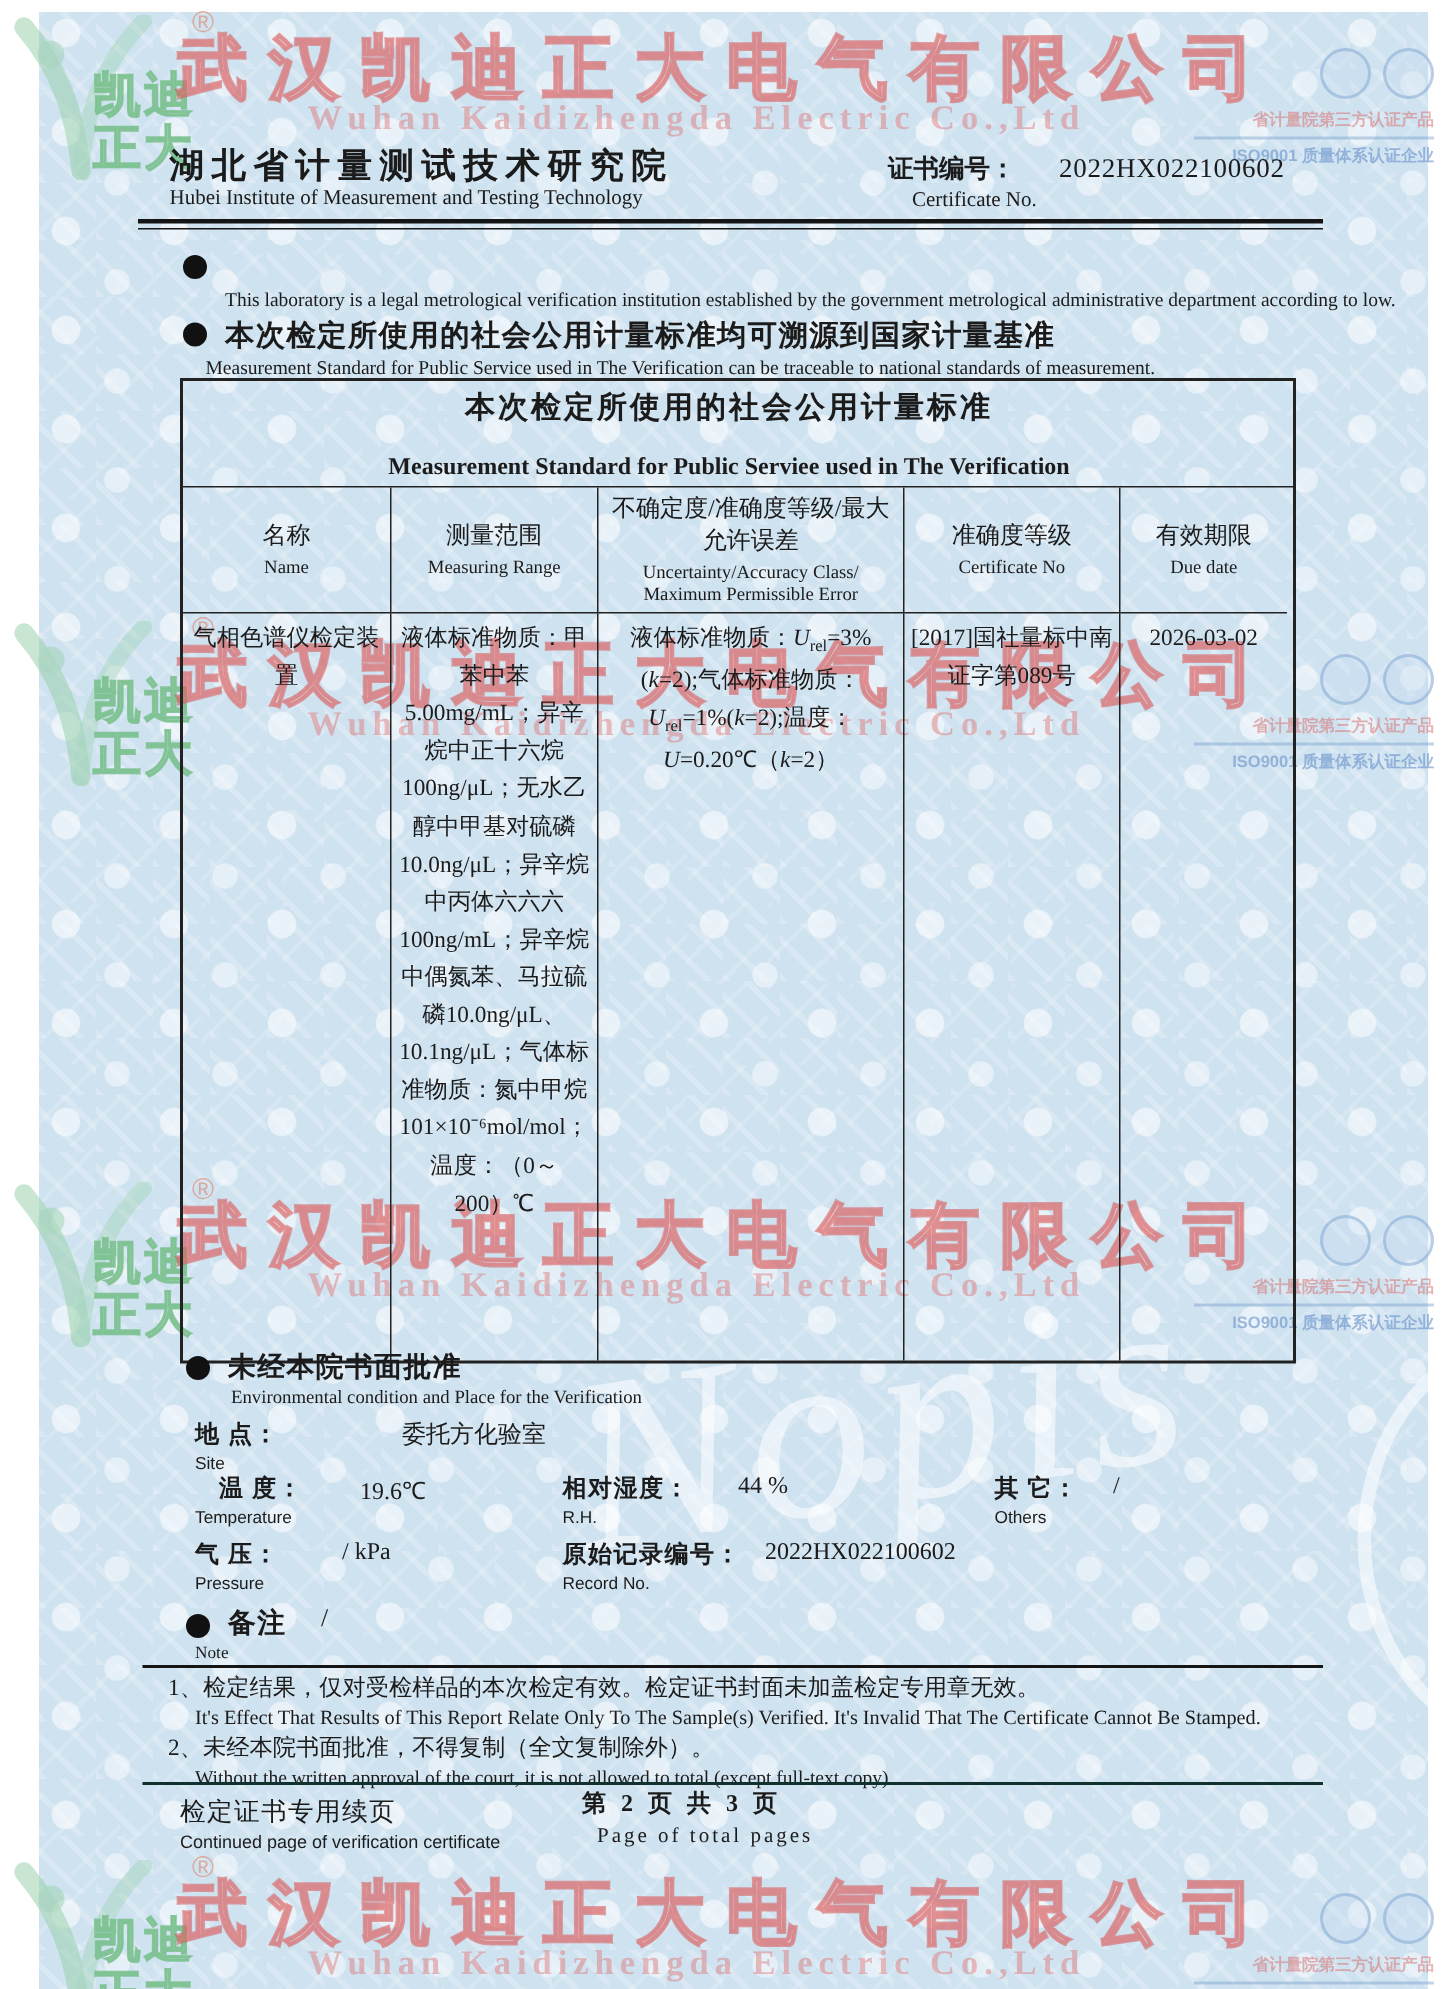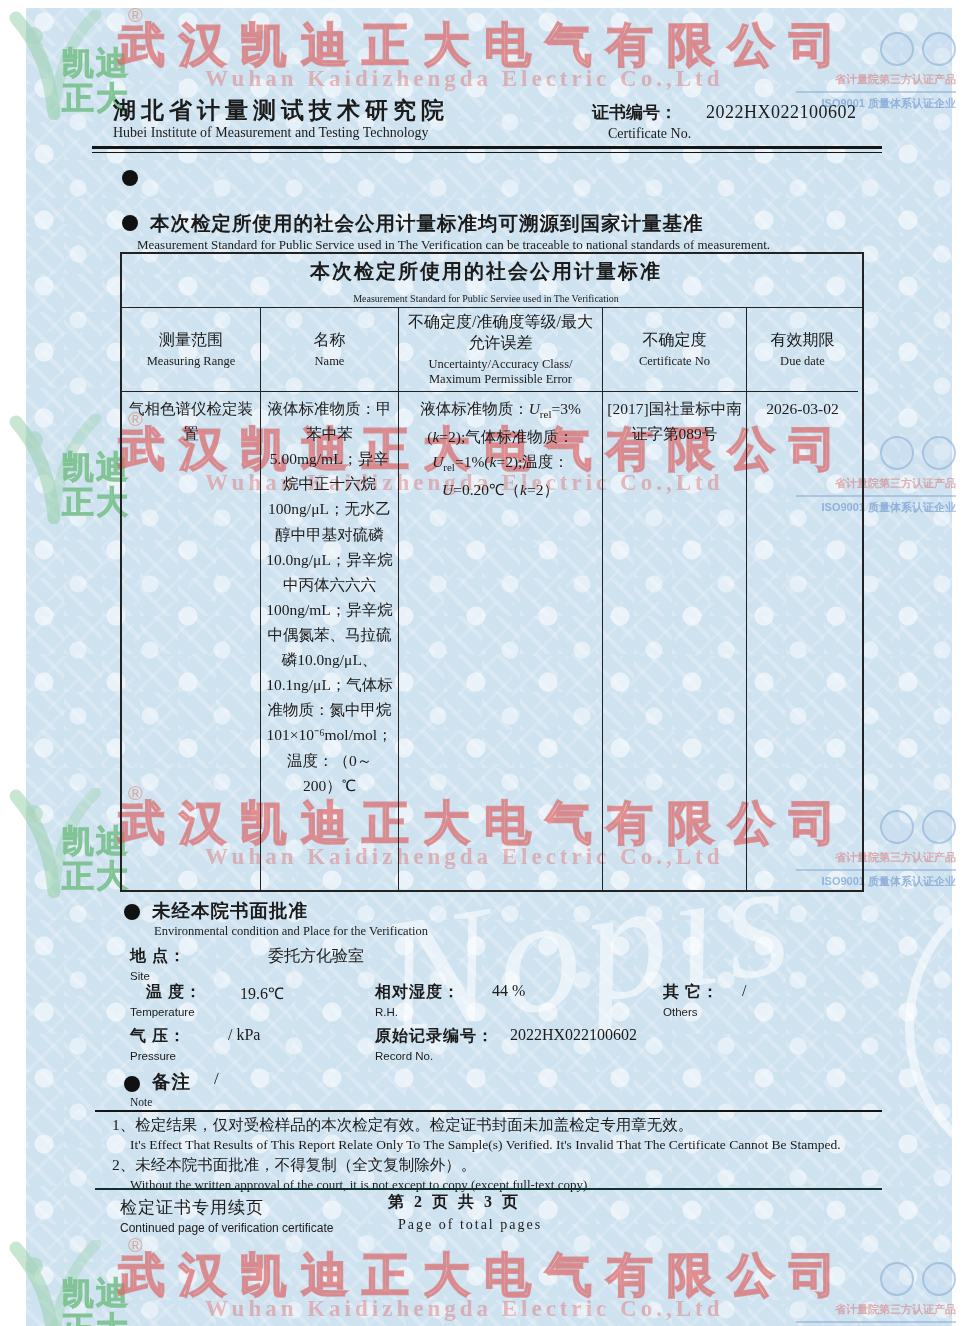--- a/index.html
+++ b/index.html
@@ -54,21 +54,21 @@
          border-bottom:1.5px solid #151515;}
   .dot{width:16px;height:16px;border-radius:50%;background:#111;}
   .d1{left:122px;top:170px}.d2{left:122px;top:215px}.d3{left:124px;top:904px}.d4{left:124px;top:1076px}
   .blt-cn{font-family:"Liberation Sans",sans-serif;font-weight:bold;font-size:19.5px;letter-spacing:1px;}
   .b1cn{left:150px;top:165px}.b1en{left:150px;top:192px;font-size:13px;}
   .b2cn{left:150px;top:210px}.b2en{left:137px;top:237px;font-size:13px;}
   
   .vtable{position:absolute;left:120px;top:252px;width:740px;z-index:2;border:2px solid #222;}
   .t-title{border-bottom:1.5px solid #222;text-align:center;padding:4px 12px 3px 0;}
   .t-title-cn{font-family:"Liberation Sans",sans-serif;font-weight:bold;font-size:20px;letter-spacing:2px;}
-  .t-title-en{font-size:10px;margin-top:8px;}
+  .t-title-en{font-size:16px;margin-top:18px;font-weight:bold;}
   .t-grid{display:grid;grid-template-columns:139px 138px 204px 144px 111px;grid-template-rows:84px 498px;}
   .th,.td{border-right:1.5px solid #222;padding:4px 4px;text-align:center;}
   .th{border-bottom:1.5px solid #222;display:flex;flex-direction:column;justify-content:center;}
   .th:nth-child(5),.td:last-child{border-right:none;}
   .th-cn{font-size:16px;}
   .th-en{font-size:12.5px;margin-top:3px;}
   .td{font-size:15.5px;line-height:1.62;align-items:flex-start;}
   .td-pad{padding-top:4px;}
   .td sub{font-size:11px;}
   
@@ -187,44 +187,45 @@
   </div>
 
   <div class="ct inst-cn">湖北省计量测试技术研究院</div>
   <div class="ct inst-en">Hubei Institute of Measurement and Testing Technology</div>
   <div class="ct certno-lab">证书编号：</div>
   <div class="ct certno-val">2022HX022100602</div>
   <div class="ct certno-en">Certificate No.</div>
   <div class="ct dbl-rule"></div>
 
   <div class="ct dot d1"></div>
+  <div class="ct b1en">This laboratory is a legal metrological verification institution established by the government metrological administrative department according to low.</div>
   <div class="ct dot d2"></div>
   <div class="ct blt-cn b2cn">本次检定所使用的社会公用计量标准均可溯源到国家计量基准</div>
   <div class="ct b2en">Measurement Standard for Public Service used in The Verification can be traceable to national standards of measurement.</div>
 
   <div class="vtable">
     <div class="t-title">
       <div class="t-title-cn">本次检定所使用的社会公用计量标准</div>
       <div class="t-title-en">Measurement Standard for Public Serviee used in The Verification</div>
     </div>
     <div class="t-grid">
       <div class="th">
+        <div class="th-cn">名称</div>
+        <div class="th-en">Name</div>
+      </div>
+      <div class="th">
         <div class="th-cn">测量范围</div>
         <div class="th-en">Measuring Range</div>
       </div>
       <div class="th">
-        <div class="th-cn">名称</div>
-        <div class="th-en">Name</div>
-      </div>
-      <div class="th">
         <div class="th-cn">不确定度/准确度等级/最大允许误差</div>
         <div class="th-en">Uncertainty/Accuracy Class/ Maximum Permissible Error</div>
       </div>
       <div class="th">
-        <div class="th-cn">不确定度</div>
+        <div class="th-cn">准确度等级</div>
         <div class="th-en">Certificate No</div>
       </div>
       <div class="th">
         <div class="th-cn">有效期限</div>
         <div class="th-en">Due date</div>
       </div>
       <div class="td td-pad">气相色谱仪检定装置</div>
       <div class="td td-pad">液体标准物质：甲苯中苯5.00mg/mL；异辛烷中正十六烷100ng/μL；无水乙醇中甲基对硫磷10.0ng/μL；异辛烷中丙体六六六100ng/mL；异辛烷中偶氮苯、马拉硫磷10.0ng/μL、10.1ng/μL；气体标准物质：氮中甲烷101×10⁻⁶mol/mol；温度：（0～200）℃</div>
       <div class="td td-pad">液体标准物质：<i>U</i><sub>rel</sub>=3%(<i>k</i>=2);气体标准物质：<i>U</i><sub>rel</sub>=1%(<i>k</i>=2);温度：<i>U</i>=0.20℃（<i>k</i>=2）</div>
       <div class="td td-pad">[2017]国社量标中南证字第089号</div>
@@ -262,20 +263,20 @@
 
   <div class="ct dot d4"></div>
   <div class="ct sec-cn rmk-l">备注</div>
   <div class="ct rmk-v">/</div>
   <div class="ct rmk-e">Note</div>
 
   <div class="ct rule1"></div>
   <div class="ct n1cn">1、检定结果，仅对受检样品的本次检定有效。检定证书封面未加盖检定专用章无效。</div>
   <div class="ct n1en">It's Effect That Results of This Report Relate Only To The Sample(s) Verified. It's Invalid That The Certificate Cannot Be Stamped.</div>
   <div class="ct n2cn">2、未经本院书面批准，不得复制（全文复制除外）。</div>
-  <div class="ct n2en">Without the written approval of the court, it is not except to copy (except full-text copy)</div>
+  <div class="ct n2en">Without the written approval of the court, it is not allowed to total (except full-text copy)</div>
   <div class="ct rule2"></div>
 
   <div class="ct ft-cn">检定证书专用续页</div>
   <div class="ct ft-en">Continued page of verification certificate</div>
   <div class="ct pg-cn">第 2 页 共 3 页</div>
   <div class="ct pg-en">Page of   total pages</div>
 </div>
 
 </body></html>

